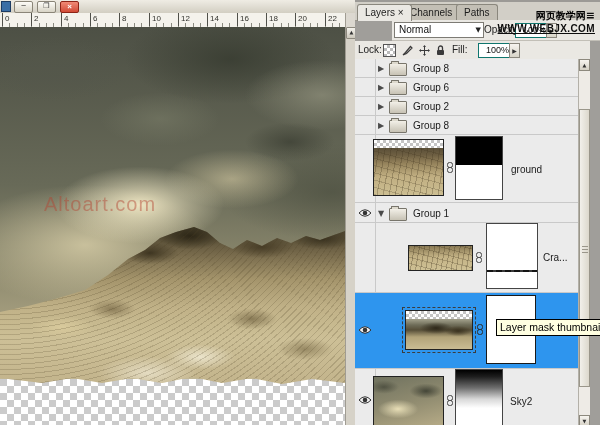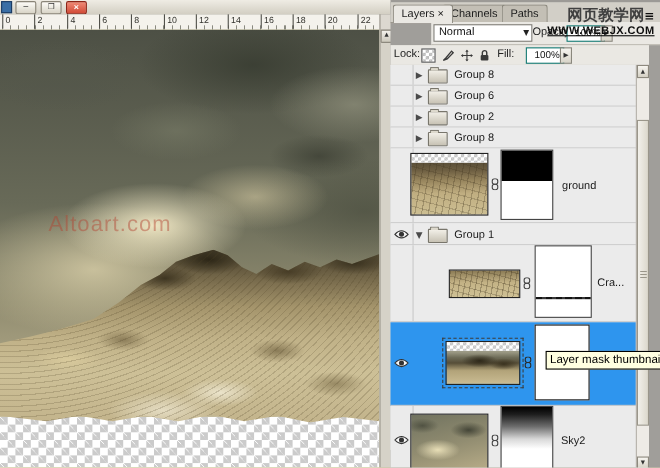--- a/index.html
+++ b/index.html
@@ -51,21 +51,21 @@
     position:absolute;left:345px;top:27px;width:10px;height:398px;
     background:#d6d2c8;border-left:1px solid #a09c92;
   }
   .vscroll-doc .sarrow{
     position:absolute;left:0;top:0;width:9px;height:10px;
     background:linear-gradient(#f4f2ec,#ccc8bc);border:1px solid #8d897e;border-radius:1px;
     font-size:5px;line-height:9px;text-align:center;color:#333;
   }
 
   
-  .canvas{position:absolute;left:0;top:27px;width:345px;height:398px;overflow:hidden;background:#fef9c3;}
+  .canvas{position:absolute;left:0;top:27px;width:345px;height:398px;overflow:hidden;background:#5eead4;}
   .checker, .checker-strip{
     background-color:#fff;
     background-image:
       linear-gradient(45deg,#cbcbcb 25%,transparent 25%,transparent 75%,#cbcbcb 75%),
       linear-gradient(45deg,#cbcbcb 25%,transparent 25%,transparent 75%,#cbcbcb 75%);
     background-size:14px 14px;background-position:0 0,7px 7px;
   }
   .checker-strip{position:absolute;left:0;top:345px;width:345px;height:53px;}
   .sky{
     position:absolute;left:0;top:0;width:345px;height:352px;
@@ -110,21 +110,21 @@
   
   .panel{position:absolute;left:355px;top:2px;width:245px;height:425px;background:#a09e9a;}
   .tabbar{position:absolute;left:0;top:0;width:245px;height:18px;background:#d2cfc7;border-bottom:1px solid #9a968c;}
   .tab{
     position:absolute;top:2px;height:15px;padding:0 7px;
     font-size:10px;line-height:15px;color:#1c1c1c;
     background:#c3bfb5;border:1px solid #8a877d;border-bottom:none;border-radius:3px 3px 0 0;
   }
   .tab.active{background:#eae8e3;height:16px;z-index:2;}
   .webjx{position:absolute;top:3px;right:5px;text-align:right;z-index:60;line-height:1.1;}
-  .webjx-cn{font-size:14px;font-weight:bold;color:#404040;margin-left:47px;}
+  .webjx-cn{font-size:10px;font-weight:bold;color:#000000;margin-left:47px;}
   .webjx-menu{font-size:11px;color:#0d0d0d;font-weight:bold;}
   .webjx-url{font-size:10px;font-weight:bold;color:#0d0d0d;letter-spacing:.4px;text-decoration:underline;}
 
   .optionsrow,.lockrow{position:absolute;left:0;width:235px;background:#eae8e3;}
   .optionsrow{top:18px;height:20px;border-bottom:1px solid #c2bfb7;margin-left:37px;}
   .lockrow{top:39px;height:18px;border-bottom:1px solid #b5b2aa;}
   .blendbox{
     position:absolute;left:2px;top:2px;width:84px;height:14px;background:#fff;
     border:1px solid #7d7b74;font-size:10px;line-height:14px;padding-left:4px;color:#111;
   }

